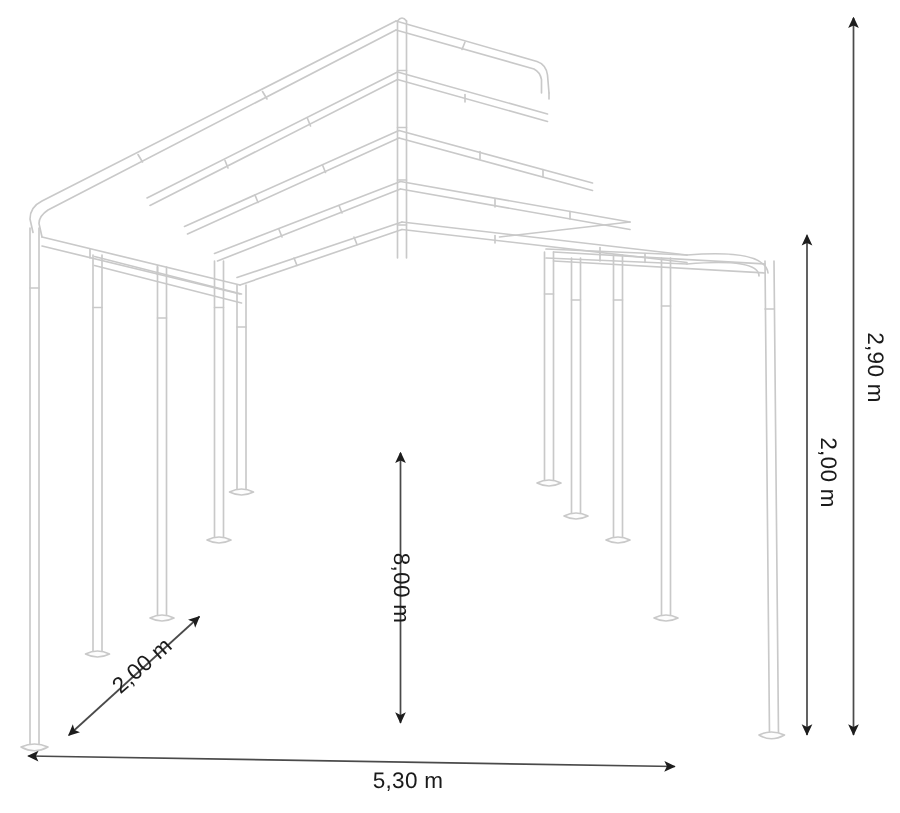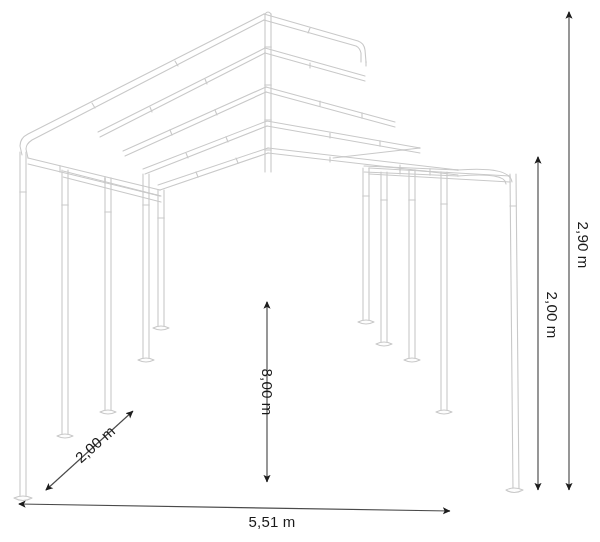--- a/index.html
+++ b/index.html
@@ -248,15 +248,15 @@
   </svg>
 
   <div class="dim-label lbl-height-total">2,90 m</div>
 
   <div class="dim-label lbl-height-eave">2,00 m</div>
 
   <div class="dim-label lbl-length">8,00 m</div>
 
   <div class="dim-label lbl-depth">2,00 m</div>
 
-  <div class="dim-label lbl-width">5,51 m</div>
+  <div class="dim-label lbl-width">5,30 m</div>
 
 </div>
 
 </body></html>

